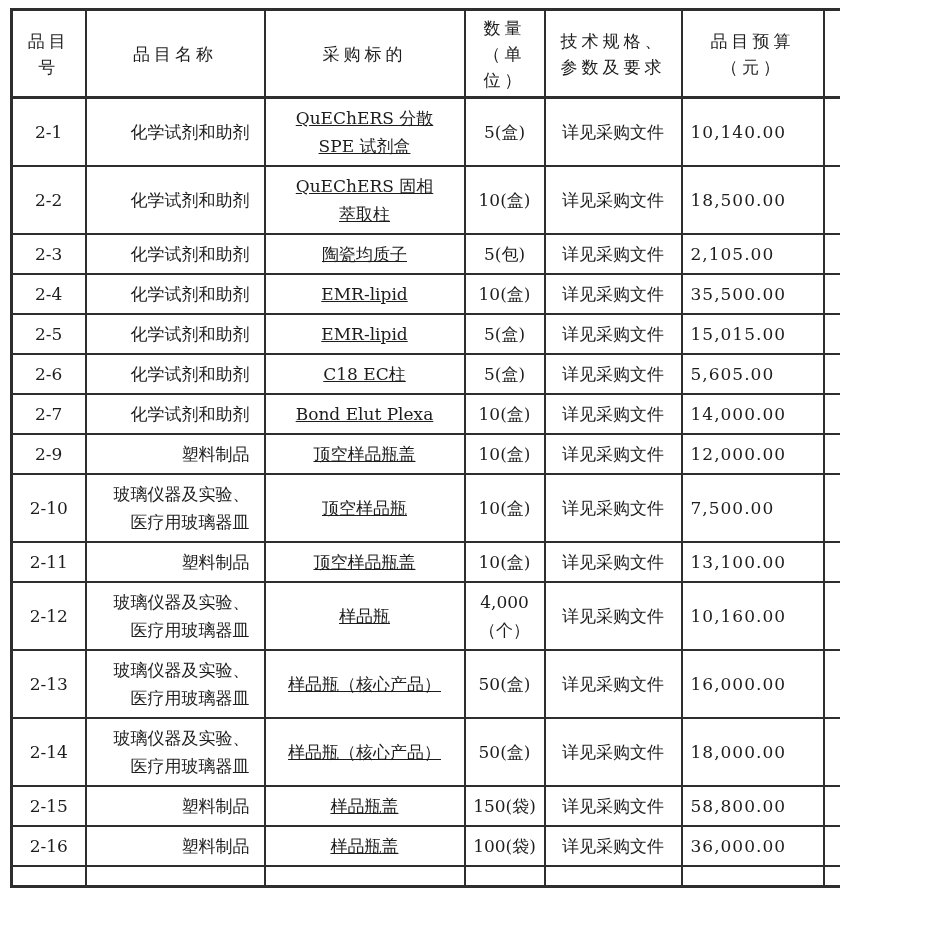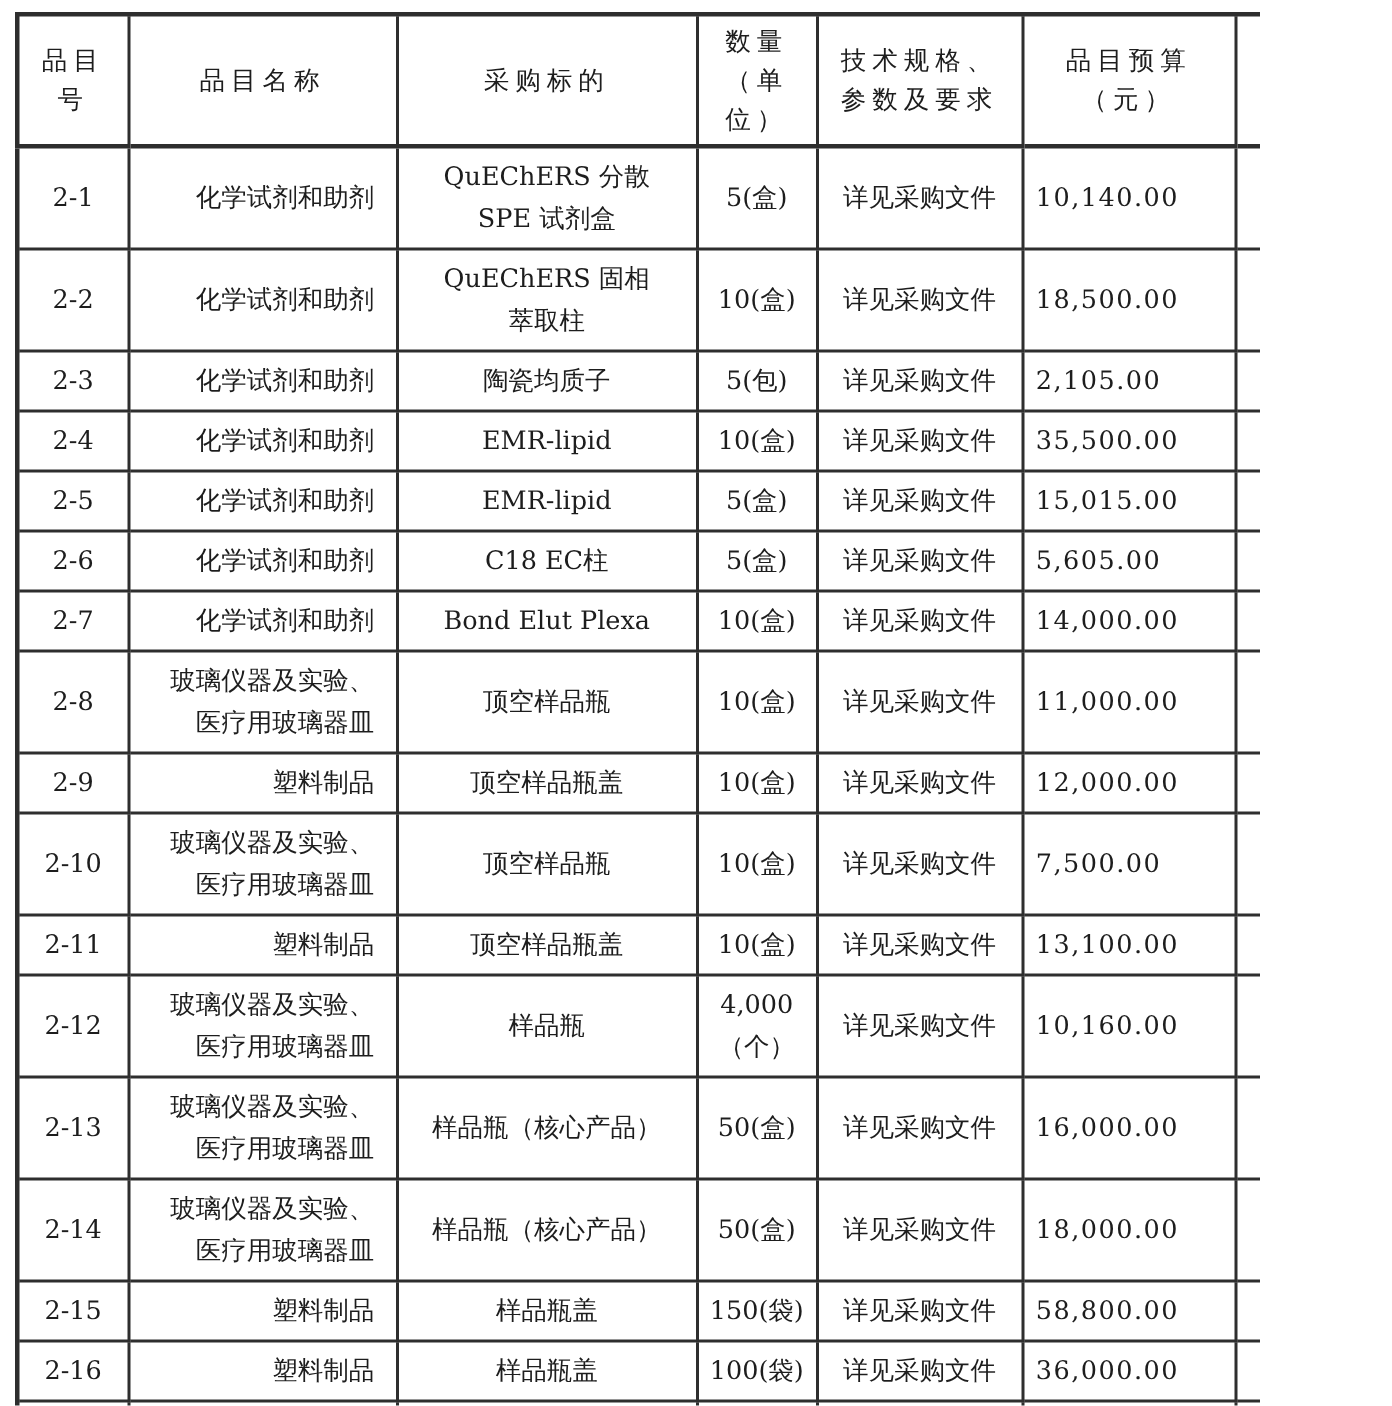--- a/index.html
+++ b/index.html
@@ -40,21 +40,21 @@
   }
   thead th {
     height: 88px;
     letter-spacing: 4px;
     line-height: 26px;
     padding: 2px 6px;
     border-bottom: 3px solid #2e2e2e;
   }
   tbody td { height: 40px; }
   td.c-name   { padding: 5px 14px; text-align: right; }
-  td.c-target { padding: 5px 22px; word-break: break-all; }
+  td.c-target { padding: 5px 22px; word-break: break-all; text-decoration: underline; }
   td.c-qty    { padding: 5px 4px; }
   td.c-spec   { padding: 5px 4px; }
   td.c-budget { text-align: left; padding-right: 22px; letter-spacing: 1px; }
   td.c-max    { text-align: right; padding-right: 12px; }
   tbody.partial td { height: 20px; border-bottom: none; }
 </style>
 </head>
 <body>
 
 <div class="page">
@@ -137,29 +137,20 @@
         <tr>
     <td class="c-no">2-7</td>
     <td class="c-name">化学试剂和助剂</td>
     <td class="c-target">Bond Elut Plexa</td>
     <td class="c-qty">10(盒)</td>
     <td class="c-spec">详见采购文件</td>
     <td class="c-budget">14,000.00</td>
     <td class="c-max">-</td>
   </tr>
         <tr>
-    <td class="c-no">2-8</td>
-    <td class="c-name">玻璃仪器及实验、医疗用玻璃器皿</td>
-    <td class="c-target">顶空样品瓶</td>
-    <td class="c-qty">10(盒)</td>
-    <td class="c-spec">详见采购文件</td>
-    <td class="c-budget">11,000.00</td>
-    <td class="c-max">-</td>
-  </tr>
-        <tr>
     <td class="c-no">2-9</td>
     <td class="c-name">塑料制品</td>
     <td class="c-target">顶空样品瓶盖</td>
     <td class="c-qty">10(盒)</td>
     <td class="c-spec">详见采购文件</td>
     <td class="c-budget">12,000.00</td>
     <td class="c-max">-</td>
   </tr>
         <tr>
     <td class="c-no">2-10</td>

